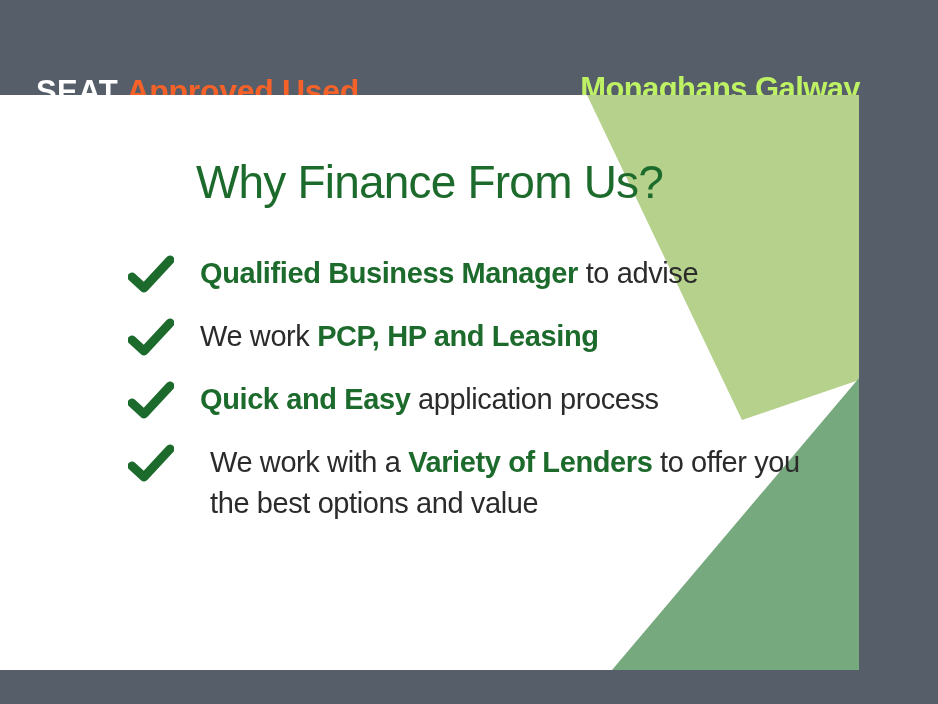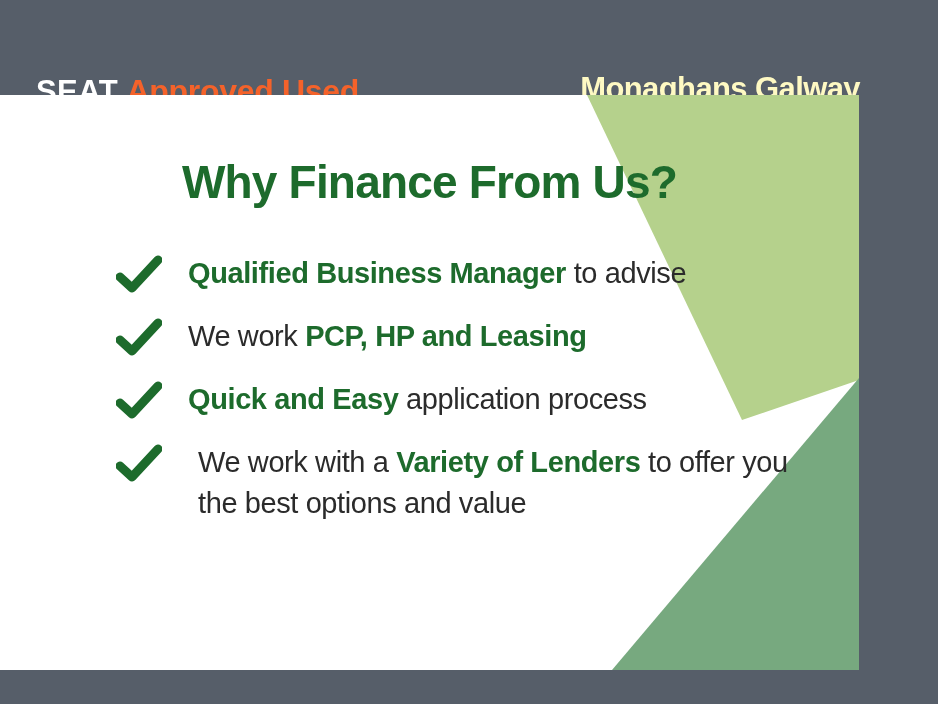--- a/index.html
+++ b/index.html
@@ -48,21 +48,21 @@
   .brand-approved {
     color: #f4622a;
     font-weight: bold;
     font-size: 32px;
     letter-spacing: -0.3px;
   }
   .dealer-name {
     position: absolute;
     right: 78px;
     top: 28px;
-    color: #fef9c3;
+    color: #bef264;
     font-size: 31px;
     line-height: 40px;
     font-weight: bold;
     letter-spacing: -0.6px;
     white-space: nowrap;
     border-bottom: 4px solid #ffffff;
     padding-bottom: 2px;
   }
 
   
@@ -85,29 +85,29 @@
   }
 
   .title {
     position: absolute;
     left: 0;
     top: 60px;
     width: 859px;
     text-align: center;
     color: #1d6b2c;
     font-size: 46px;
-    font-weight: bold;
+    font-weight: normal;
     letter-spacing: -0.8px;
     line-height: 54px;
   }
 
   
   .bullets {
     position: absolute;
-    left: 116px;
+    left: 128px;
     top: 158px;
     width: 700px;
   }
   .bullet {
     position: relative;
     display: flex;
     align-items: flex-start;
     min-height: 63px;
   }
   .check-icon {

